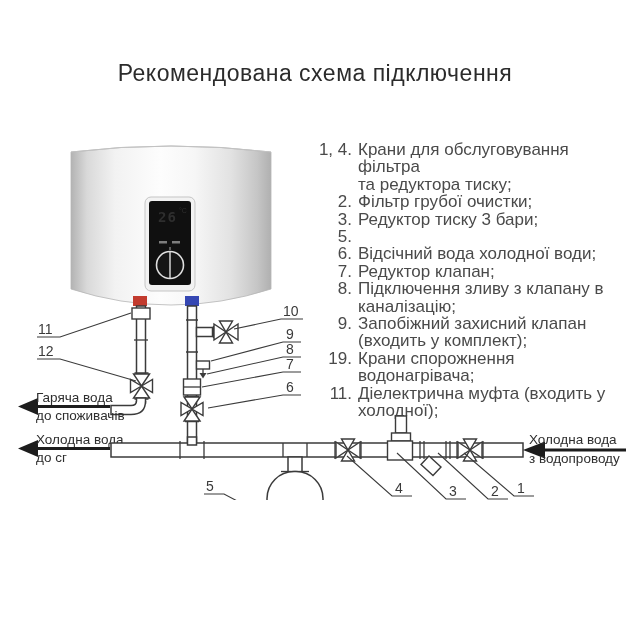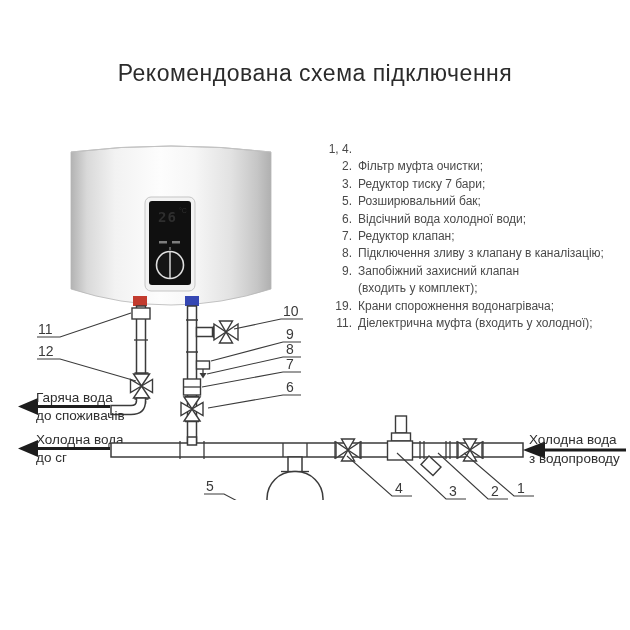--- a/index.html
+++ b/index.html
@@ -1,20 +1,20 @@
 <!DOCTYPE html>
 <html><head>
 <meta charset="utf-8">
 <style>
   html,body{margin:0;padding:0;background:#ffffff;}
   #page{position:relative;width:630px;height:500px;background:#ffffff;overflow:hidden;
         font-family:"Liberation Sans",sans-serif;}
   .title{position:absolute;top:60px;left:0;width:630px;text-align:center;
          font-size:23px;letter-spacing:.5px;color:#2b2b2b;}
-  .legend{position:absolute;left:318px;top:141px;width:308px;font-size:12px;
+  .legend{position:absolute;left:318px;top:141px;width:308px;font-size:17px;
           color:#4a4a4a;}
   .legend-row{display:flex;line-height:17.4px;}
   .legend-num{flex:none;width:34px;text-align:right;padding-right:6px;}
   .legend-txt{white-space:pre-line;}
   svg{position:absolute;left:0;top:0;}
   svg text{font-family:"Liberation Sans",sans-serif;fill:#2e2e2e;}
   .pipe{fill:#ffffff;stroke:#3b3b3b;stroke-width:1.5;}
   .comp{fill:#ffffff;stroke:#3b3b3b;stroke-width:1.4;}
   .tick{stroke:#3b3b3b;stroke-width:1.3;fill:none;}
   .lead{stroke:#3b3b3b;stroke-width:1.1;fill:none;}
@@ -26,32 +26,33 @@
 </head>
 <body>
 
 <div id="page">
 
   <div class="title">Рекомендована схема підключення</div>
 
   <div class="legend">
     <div class="legend-row">
       <span class="legend-num">1, 4.</span>
+      <span class="legend-txt">Крани для обслуговування фільтра
+та редуктора тиску;</span>
     </div>
     <div class="legend-row">
       <span class="legend-num">2.</span>
-      <span class="legend-txt">Фільтр муфта очистки;</span>
+      <span class="legend-txt">Фільтр грубої очистки;</span>
     </div>
     <div class="legend-row">
       <span class="legend-num">3.</span>
-      <span class="legend-txt">Редуктор тиску 7 бари;</span>
+      <span class="legend-txt">Редуктор тиску 3 бари;</span>
     </div>
     <div class="legend-row">
       <span class="legend-num">5.</span>
-      <span class="legend-txt">Розширювальний бак;</span>
     </div>
     <div class="legend-row">
       <span class="legend-num">6.</span>
       <span class="legend-txt">Відсічний вода холодної води;</span>
     </div>
     <div class="legend-row">
       <span class="legend-num">7.</span>
       <span class="legend-txt">Редуктор клапан;</span>
     </div>
     <div class="legend-row">

